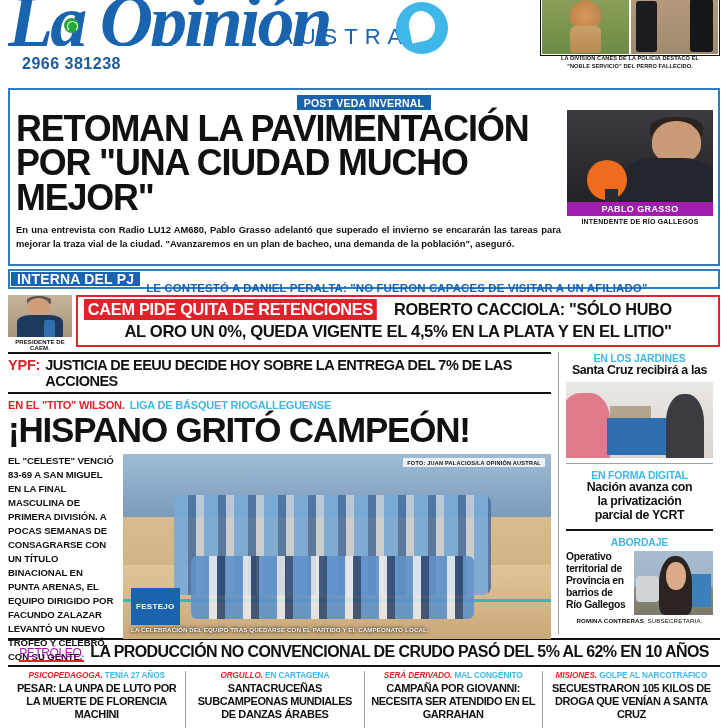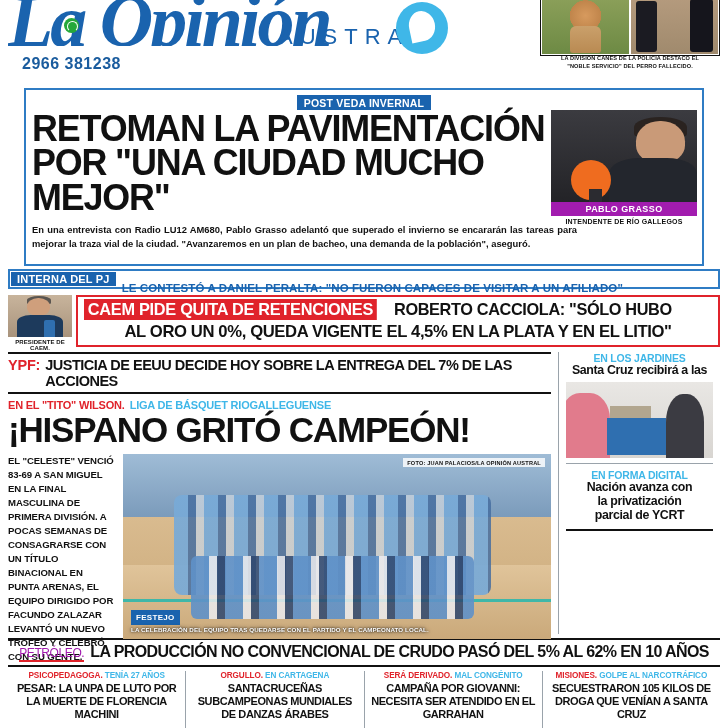--- a/index.html
+++ b/index.html
@@ -115,21 +115,21 @@
     position: absolute; right: 8px; top: 54px;
     width: 180px;
     font-size: 5.6px; font-weight: bold; color: #111;
     text-align: center; line-height: 1.5;
     letter-spacing: 0.1px;
   }
 
   
   .lead {
     position: relative;
-    margin: 0 24px;
+    margin: 0 8px;
     border: 2px solid #2f7cc4;
     padding: 5px 6px 4px 6px;
     height: 178px;
   }
   .kicker-row {
     display: flex; justify-content: center; align-items: stretch;
     height: 15px; margin-bottom: 2px;
   }
   .kicker-blue {
     background: #1a63ae; color: #fff;
@@ -204,21 +204,21 @@
   
   .pj-bar {
     margin: 3px 8px 0 8px;
     border: 2px solid #2f7cc4;
     height: 20px;
     display: flex; align-items: stretch;
     padding: 1px;
   }
   .pj-tag {
     background: #1a63ae; color: #fff;
-    font-size: 11px; font-weight: bold;
+    font-size: 14px; font-weight: bold;
     padding: 0 6px; display: flex; align-items: center;
     letter-spacing: 0.2px;
   }
   .pj-text {
     color: #1a63ae; font-size: 11.5px; font-weight: bold;
     padding: 16px 6px; display: flex; align-items: center;
     letter-spacing: 0.1px;
   }
 
   
@@ -360,21 +360,21 @@
     position: absolute; right: 6px; top: 4px;
     background: rgba(255,255,255,0.82);
     color: #111; font-size: 5.6px; font-weight: bold;
     padding: 1.5px 4px; letter-spacing: 0.2px;
   }
   .bb-cap-wrap {
     position: absolute; left: 8px; bottom: 6px; right: 34px;
   }
   .bb-cap-tag {
     display: inline-block; background: #1a63ae; color: #fff;
-    font-size: 8px; font-weight: bold; padding: 3px 5px;
+    font-size: 8px; font-weight: bold; padding: 14px 5px;
     letter-spacing: 0.3px;
   }
   .bb-cap-txt {
     background: rgba(255,255,255,0.0);
     color: #ffffff; font-size: 6.2px; font-weight: bold;
     margin-top: 1px; letter-spacing: 0.1px;
     text-shadow: 0 0 2px rgba(0,0,0,.9), 0 0 4px rgba(0,0,0,.7);
   }
 
   
@@ -468,21 +468,21 @@
   .bcol {
     flex: 1; padding: 0 6px;
     border-right: 1px solid #9aa3ab;
     display: flex; flex-direction: column;
   }
   .bcol:last-child { border-right: none; }
   .bk {
     text-align: center; font-size: 8.2px; font-weight: bold;
     letter-spacing: -0.1px;
   }
-  .bk .r { color: #e0232b; }
+  .bk .r { color: #e0232b; font-style: italic; }
   .bk .b { color: #3fb7e8; }
   .bh {
     text-align: center; font-size: 11px; font-weight: bold;
     color: #111; line-height: 1.16; margin-top: 2px;
     letter-spacing: -0.4px;
   }
 </style>
 </head>
 <body>
 
@@ -610,20 +610,33 @@
         <div class="rc-kicker">EN FORMA DIGITAL</div>
         <div class="rc-head">
           <div>Nación avanza con</div>
           <div>la privatización</div>
           <div>parcial de YCRT</div>
         </div>
       </div>
 
       <div class="rc-sep2"></div>
 
+      <div>
+        <div class="rc-kicker">ABORDAJE</div>
+        <div class="rc-abord-row">
+          <div class="rc-abord-txt">Operativo territorial de Provincia en barrios de Río Gallegos</div>
+          <div class="rc-photo2">
+            <div class="w-car"></div>
+            <div class="w-cont"></div>
+            <div class="w-hair"></div>
+            <div class="w-face"></div>
+          </div>
+        </div>
+        <div class="rc-cred"><b>ROMINA CONTRERAS</b><span>, SUBSECRETARIA.</span></div>
+      </div>
 
     </div>
   </div>
 
   <div class="petro">
     <span class="petro-tag">PETRÓLEO.</span>
     <span class="petro-txt">LA PRODUCCIÓN NO CONVENCIONAL DE CRUDO PASÓ DEL 5% AL 62% EN 10 AÑOS</span>
   </div>
 
   <div class="bottom">

